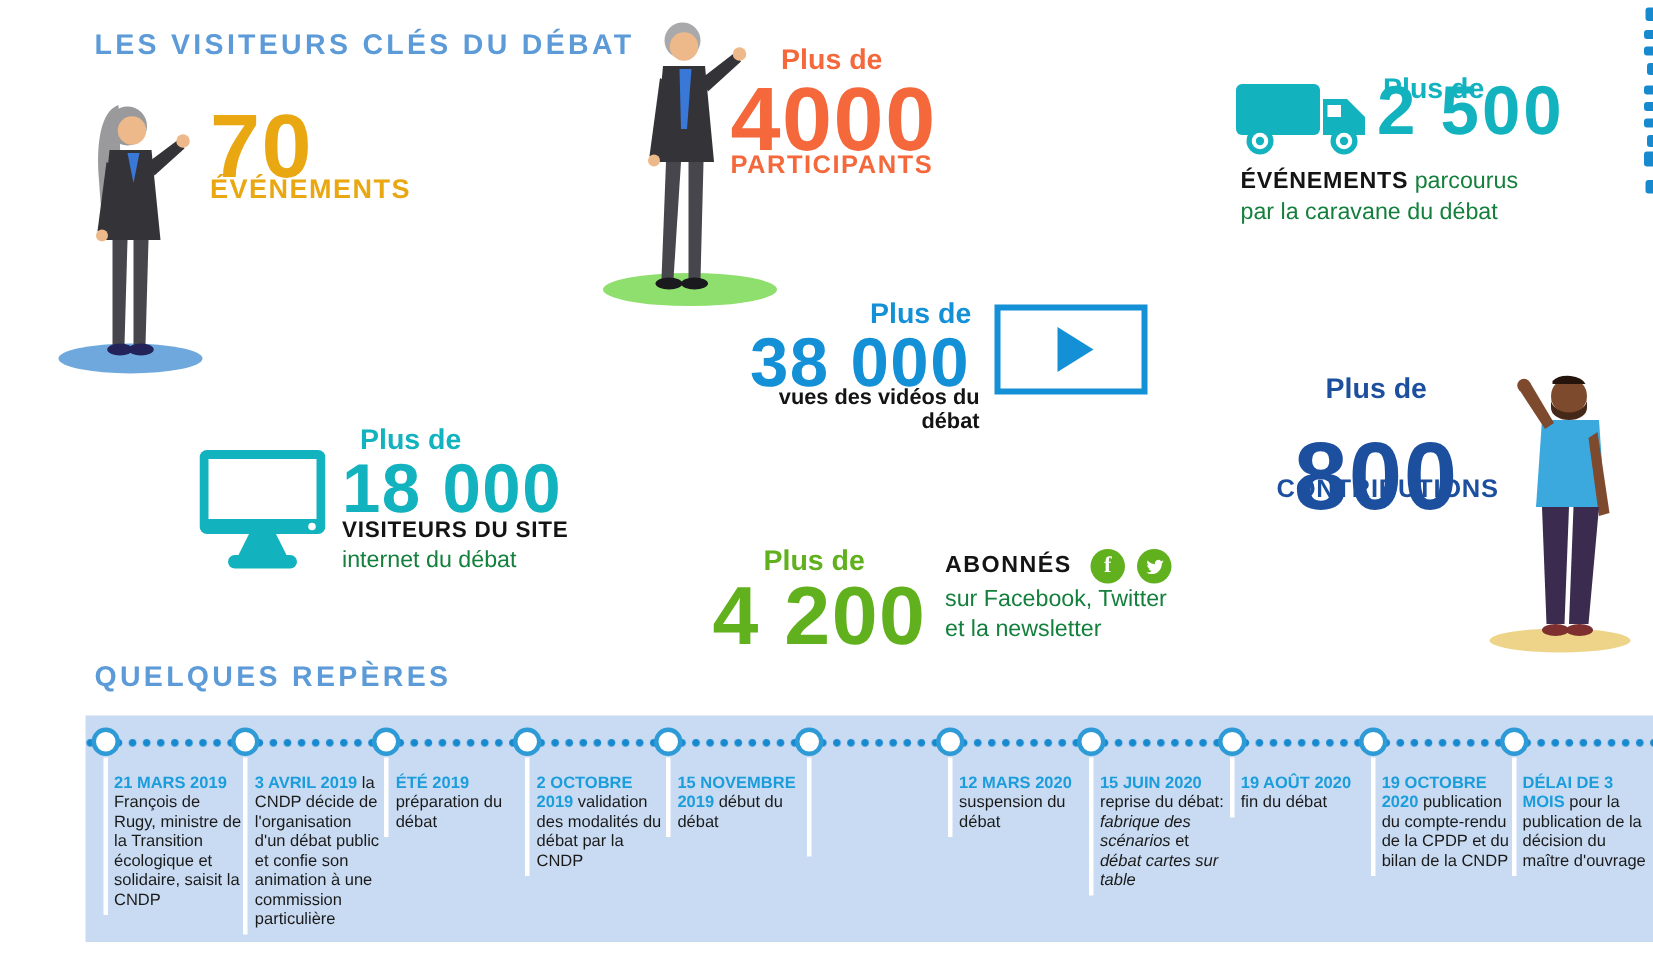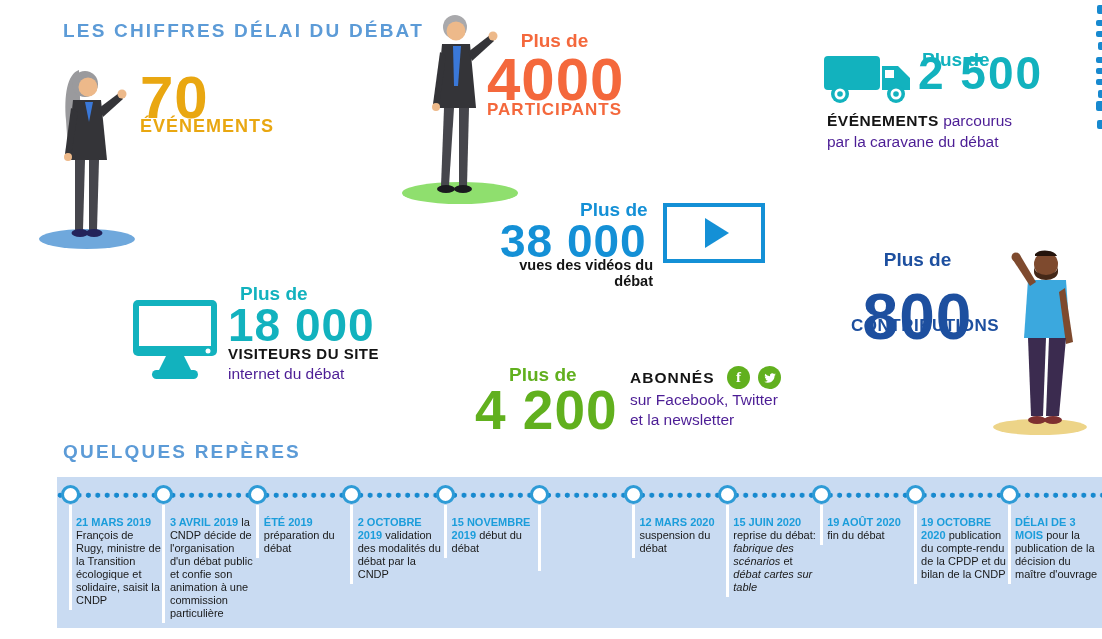--- a/index.html
+++ b/index.html
@@ -10,21 +10,21 @@
   .prefix{font-weight:800;font-size:19px;line-height:1;}
   .bignum{font-weight:800;line-height:1;letter-spacing:1px;}
   .statlabel{font-weight:800;letter-spacing:1px;line-height:1.1;}
   .gold{color:#E9A711;}
   .orange{color:#F4683C;}
   .teal{color:#12B2BE;}
   .blue{color:#1490D6;}
   .green{color:#61B01E;}
   .navy{color:#1D4F9F;}
   .black-bold{color:#141414;font-weight:800;}
-  .black-reg{color:#4c1d95;font-weight:400;}
+  .black-reg{color:#15803d;font-weight:400;}
   .caption{font-size:15.5px;line-height:21px;color:#141414;}
   .center{text-align:center;}
   .right{text-align:right;}
   
   .play-btn{border:4px solid #1490D6;background:#fff;display:flex;align-items:center;justify-content:center;box-sizing:border-box;}
   .play-tri{width:0;height:0;border-left:24px solid #1490D6;border-top:15px solid transparent;border-bottom:15px solid transparent;margin-left:6px;}
   
   .soc{width:23px;height:23px;border-radius:50%;background:#61B01E;display:inline-flex;align-items:center;justify-content:center;vertical-align:middle;}
   .soc svg{display:block;}
   .soc .f{color:#fff;font-weight:800;font-size:15px;line-height:1;font-family:"Liberation Serif",serif;}
@@ -39,21 +39,21 @@
   .tl-date{color:#1B9DDB;font-weight:800;}
   .tl-col i{font-style:italic;}
   
   .frag{position:absolute;right:0;background:#1789CF;border-radius:2px 0 0 2px;}
 </style>
 </head>
 <body>
 
 <div id="stage">
 
-  <div class="abs heading" style="left:63px;top:20px;">LES CHIFFRES DÉLAI DU DÉBAT</div>
+  <div class="abs heading" style="left:63px;top:20px;">LES VISITEURS CLÉS DU DÉBAT</div>
 
   <svg class="abs" style="left:35px;top:60px;" width="110" height="192" viewBox="0 0 110 192">
     <ellipse cx="52" cy="179" rx="48" ry="10" fill="#6FA8DC"></ellipse>
     <path d="M44 10 C32 14 29 36 31 60 C32 76 33 88 36 98 L47 93 Z" fill="#9A9A9D"></path>
     <circle cx="50" cy="24" r="13" fill="#9A9A9D"></circle>
     <circle cx="53" cy="27" r="9.5" fill="#EDB98A"></circle>
     <path d="M38 40 L66 40 L72 100 L32 100 Z" fill="#343438"></path>
     <path d="M50 42 L58 42 L54 62 Z" fill="#3A78D8"></path>
     <path d="M64 48 L84 33 L88 39 L68 57 Z" fill="#343438"></path>
     <circle cx="87" cy="34" r="4.5" fill="#EDB98A"></circle>

